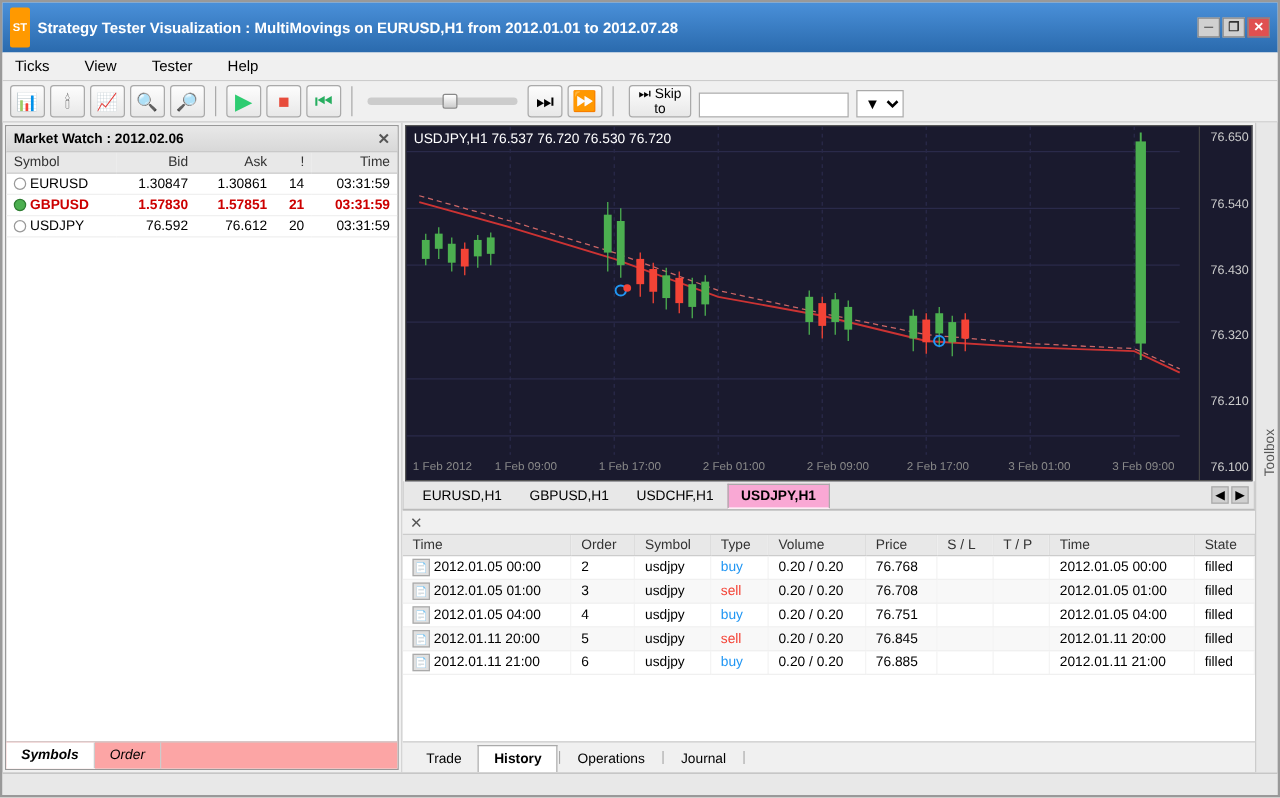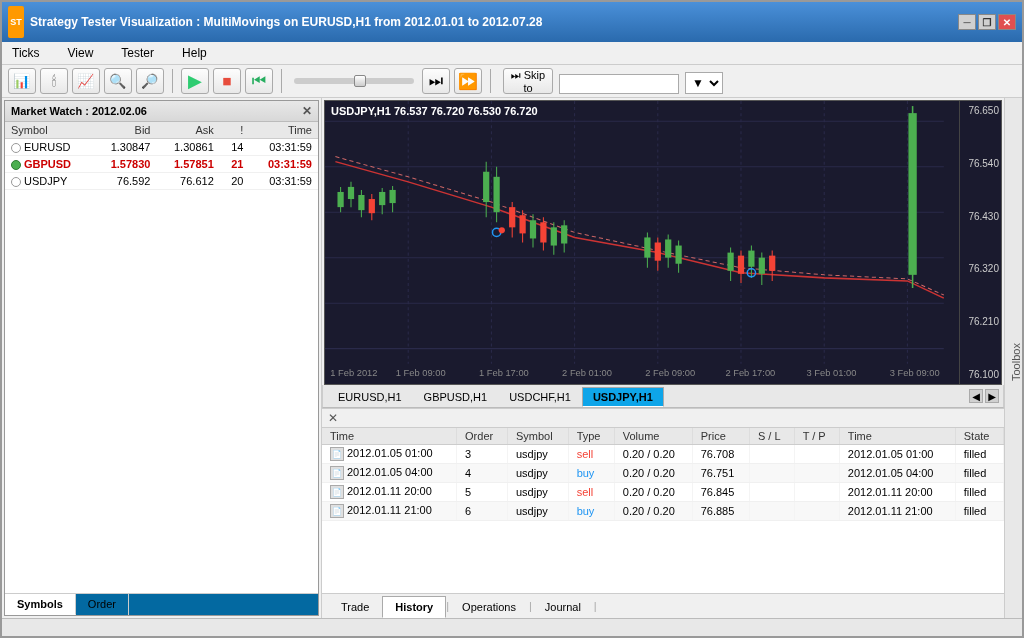--- a/index.html
+++ b/index.html
@@ -43,34 +43,34 @@
     .mw-table td { padding: 2px 6px; border-bottom: 1px solid #f0f0f0; }
     .mw-table td.right { text-align: right; }
     .row-eurusd td { color: #000; }
     .row-gbpusd td { color: #cc0000; font-weight: bold; }
     .row-usdchf td { color: #cc0000; font-weight: bold; }
     .row-usdjpy td { color: #000; }
     .symbol-icon { display: inline-block; width: 10px; height: 10px; border-radius: 50%; border: 1px solid #999; margin-right: 3px; vertical-align: middle; }
     .symbol-icon.green { background: #4caf50; border-color: #2e7d32; }
     .symbol-icon.red { background: #f44336; border-color: #b71c1c; }
 
-    .mw-tabs { display: flex; border-top: 1px solid #ccc; background: #0369a1; }
+    .mw-tabs { display: flex; border-top: 1px solid #ccc; background: #fca5a5; font-style: italic; }
     .mw-tab { padding: 4px 12px; font-size: 11px; cursor: pointer; border-right: 1px solid #ccc; }
     .mw-tab.active { background: white; border-bottom: 1px solid white; font-weight: bold; }
 
     
     .chart-area { flex: 1; display: flex; flex-direction: column; overflow: hidden; }
     .chart-canvas { flex: 1; background: #1a1a2e; position: relative; overflow: hidden; border: 1px solid #555; margin: 2px 2px 0 2px; }
-    .chart-header { position: absolute; top: 4px; left: 6px; color: white; font-size: 11px; font-weight: bold; z-index: 10; }
+    .chart-header { position: absolute; top: 4px; left: 6px; color: white; font-size: 11px; font-weight: normal; z-index: 10; }
     .chart-price-axis { position: absolute; right: 0; top: 0; bottom: 0; width: 42px; background: #1a1a2e; border-left: 1px solid #444; display: flex; flex-direction: column; justify-content: space-between; padding: 4px 2px; }
     .price-label { color: #ccc; font-size: 10px; text-align: right; }
 
     .chart-tabs { display: flex; background: #e8e8e8; border-bottom: 1px solid #bbb; border-left: 1px solid #ccc; border-right: 1px solid #ccc; font-size: 11px; align-items: center; padding: 0 4px; }
     .chart-tab { padding: 3px 10px; cursor: pointer; border: 1px solid transparent; margin-top: 2px; }
-    .chart-tab.active { background: #0ea5e9; border: 1px solid #aaa; border-bottom: 1px solid white; font-weight: bold; }
+    .chart-tab.active { background: #f9a8d4; border: 1px solid #aaa; border-bottom: 1px solid white; font-weight: bold; }
     .chart-nav { margin-left: auto; display: flex; gap: 2px; }
     .chart-nav-btn { width: 14px; height: 14px; background: #d0d0d0; border: 1px solid #aaa; cursor: pointer; font-size: 10px; display: flex; align-items: center; justify-content: center; }
 
     
     .bottom-panel { height: 210px; border-top: 1px solid #ccc; display: flex; flex-direction: column; background: white; }
     .bottom-toolbar { background: #f0f0f0; border-bottom: 1px solid #ccc; padding: 2px 6px; display: flex; align-items: center; }
     .close-btn-small { font-size: 12px; cursor: pointer; margin-right: 6px; color: #555; }
     .bottom-table { flex: 1; overflow-y: auto; }
     .bottom-table table { width: 100%; border-collapse: collapse; font-size: 11px; }
     .bottom-table th { background: #e8e8e8; border-bottom: 1px solid #ccc; border-right: 1px solid #ddd; padding: 2px 8px; text-align: left; font-weight: normal; color: #333; white-space: nowrap; position: sticky; top: 0; }
@@ -321,20 +321,32 @@
                 <th>Type</th>
                 <th>Volume</th>
                 <th>Price</th>
                 <th>S / L</th>
                 <th>T / P</th>
                 <th>Time</th>
                 <th>State</th>
               </tr>
             </thead>
             <tbody id="bottom-tbody">
+            <tr>
+      <td><span style="display:inline-block;width:14px;height:14px;background:#e0e0e0;border:1px solid #aaa;margin-right:3px;font-size:8px;text-align:center;line-height:14px;">📄</span>2012.01.05 00:00</td>
+      <td>2</td>
+      <td>usdjpy</td>
+      <td style="color:#2196F3;">buy</td>
+      <td>0.20 / 0.20</td>
+      <td>76.768</td>
+      <td></td>
+      <td></td>
+      <td>2012.01.05 00:00</td>
+      <td>filled</td>
+    </tr>
                 <tr>
       <td><span style="display:inline-block;width:14px;height:14px;background:#e0e0e0;border:1px solid #aaa;margin-right:3px;font-size:8px;text-align:center;line-height:14px;">📄</span>2012.01.05 01:00</td>
       <td>3</td>
       <td>usdjpy</td>
       <td style="color:#f44336;">sell</td>
       <td>0.20 / 0.20</td>
       <td>76.708</td>
       <td></td>
       <td></td>
       <td>2012.01.05 01:00</td>

